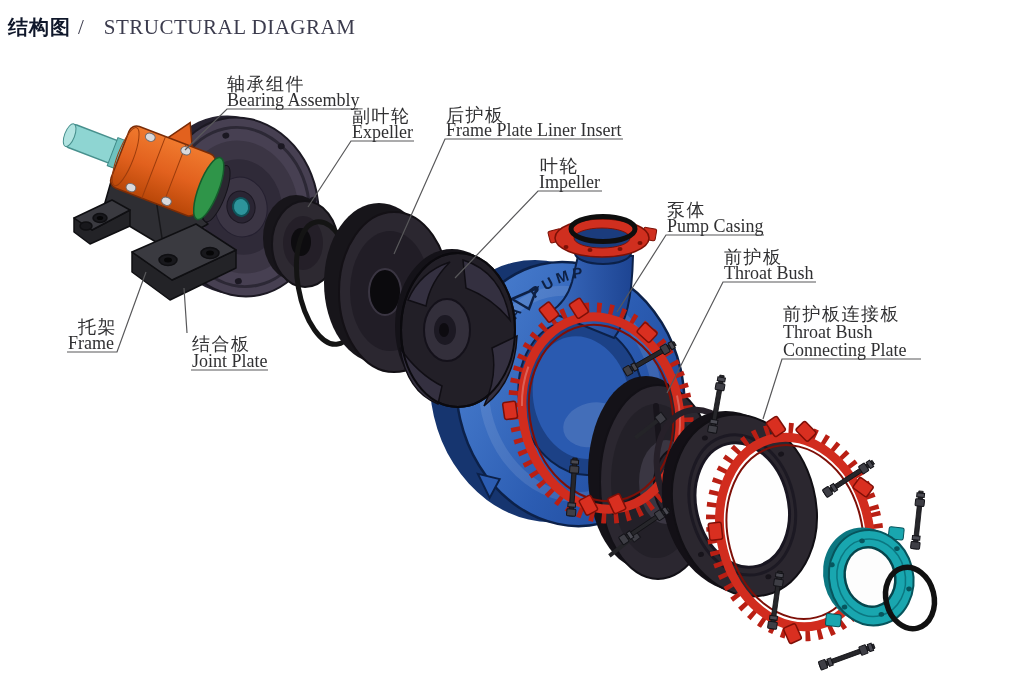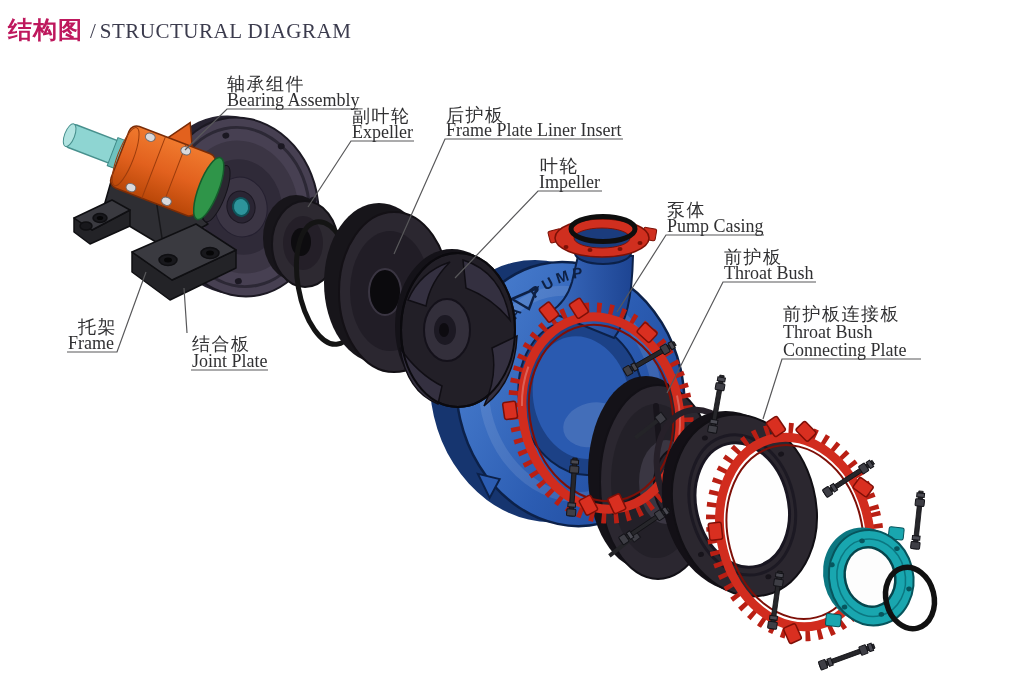--- a/index.html
+++ b/index.html
@@ -1,23 +1,23 @@
 <!DOCTYPE html>
 <html><head>
 <meta charset="utf-8">
 <style>
   html,body{margin:0;padding:0;background:#ffffff;}
   body{width:1025px;height:685px;position:relative;overflow:hidden;
        font-family:"Liberation Serif",serif;}
   .stage{position:absolute;left:0;top:0;width:1025px;height:685px;}
   .title{position:absolute;left:8px;top:14px;white-space:nowrap;z-index:5;}
-  .title-zh{color:#be185d;font-family:"Liberation Sans",sans-serif;
-            font-weight:bold;font-size:24px;letter-spacing:1px;}
+  .title-zh{color:#0f172a;font-family:"Liberation Sans",sans-serif;
+            font-weight:bold;font-size:20px;letter-spacing:1px;}
   .title-sep{color:#3b3b4d;font-size:21px;margin:0 4px 0 7px;}
-  .title-en{color:#3b3b4d;font-size:21px;letter-spacing:0.5px;}
+  .title-en{color:#3b3b4d;font-size:21px;letter-spacing:0.5px;margin-left:16px;}
   svg text.lbl{fill:#303032;font-family:"Liberation Serif",serif;font-size:18px;}
   svg text.lbl-zh{letter-spacing:1.5px;}
   svg .leader{stroke:#58585a;stroke-width:1.2;fill:none;}
   svg text.brand{fill:#0e2145;font-family:"Liberation Sans",sans-serif;
                  font-weight:bold;font-size:15px;letter-spacing:3.5px;}
 </style>
 </head>
 <body>
 
 <div class="title">

